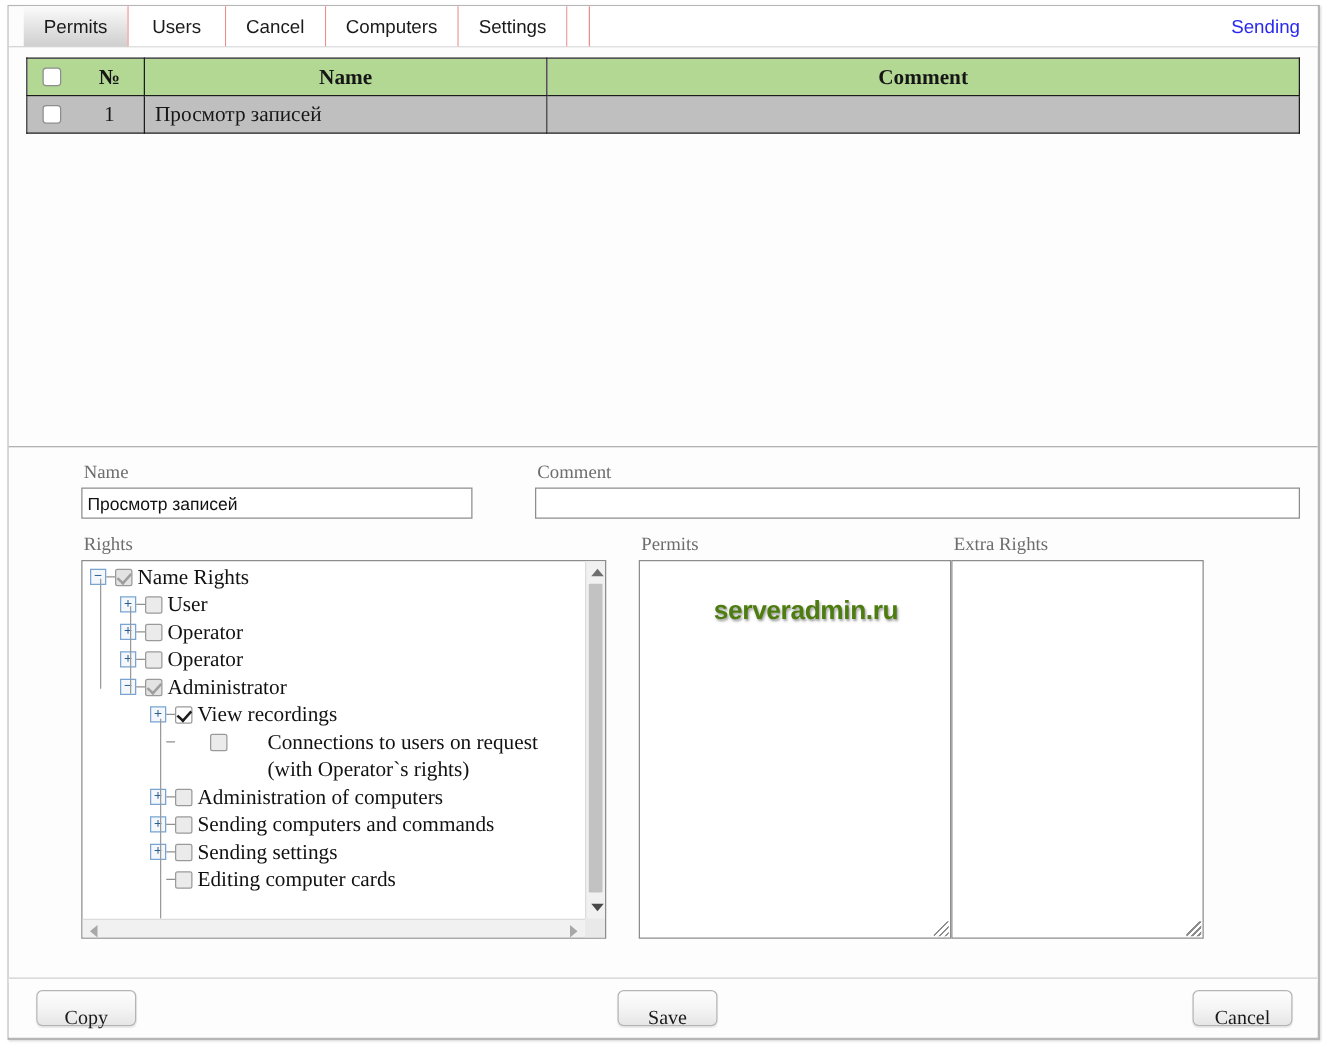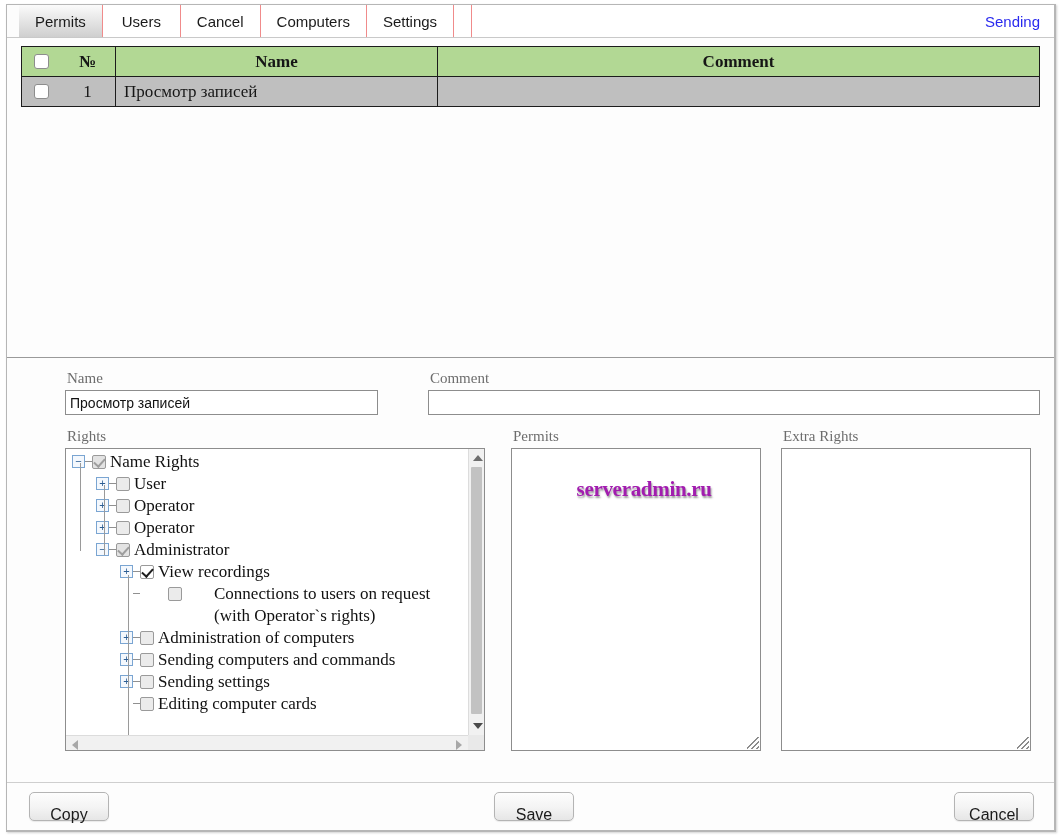--- a/index.html
+++ b/index.html
@@ -151,21 +151,21 @@
     outline: none;
   }
 
   .row-panels {
     display: flex;
     margin-top: 13px;
     align-items: flex-start;
   }
   .panel-rights { width: 420px; margin-left: 44px; }
   .panel-permits { width: 250px; margin-left: 26px; }
-  .panel-extra { width: 250px; margin-left: 20px; }
+  .panel-extra { width: 202px; margin-left: 0; }
 
   
   .treebox {
     position: relative;
     height: 303px;
     border: 1px solid #8d8d8d;
     background: #ffffff;
     overflow: hidden;
   }
   .tree-scroll-inner {
@@ -283,24 +283,24 @@
       linear-gradient(135deg, transparent 0 44%, #8d8d8d 44% 52%, transparent 52% 100%),
       linear-gradient(135deg, transparent 0 64%, #8d8d8d 64% 72%, transparent 72% 100%),
       linear-gradient(135deg, transparent 0 84%, #8d8d8d 84% 92%, transparent 92% 100%);
     cursor: nwse-resize;
   }
   .watermark {
     position: absolute;
     left: 50%;
     top: 28px;
     transform: translateX(-44%);
-    font-family: Liberation Serif, serif;
+    font-family: Liberation Sans, sans-serif;
     font-weight: bold;
     font-size: 21px;
-    color: #a21caf;
+    color: #4d7c0f;
     text-shadow: 1px 2px 2px rgba(120,120,120,0.75);
     white-space: nowrap;
     letter-spacing: -0.3px;
     pointer-events: none;
   }
 
   
   .footer {
     position: absolute;
     left: 0; right: 0; bottom: 0;
@@ -310,21 +310,21 @@
     display: flex;
     align-items: center;
   }
   .btn {
     height: 29px;
     min-width: 80px;
     padding: 13px 14px;
     border: 1px solid #b4b4b4;
     border-radius: 5px;
     background: linear-gradient(to bottom, #fdfdfd 0%, #f4f4f4 52%, #e6e6e6 100%);
-    font-family: Liberation Sans, sans-serif;
+    font-family: Liberation Serif, serif;
     font-size: 16px;
     color: #1a1a1a;
     cursor: pointer;
     box-shadow: 0 1px 1px rgba(0,0,0,0.08);
   }
   .btn-copy { margin-left: 22px; }
   .btn-save { position: absolute; left: 487px; }
   .btn-cancel { position: absolute; right: 20px; }
 </style>
 </head>

